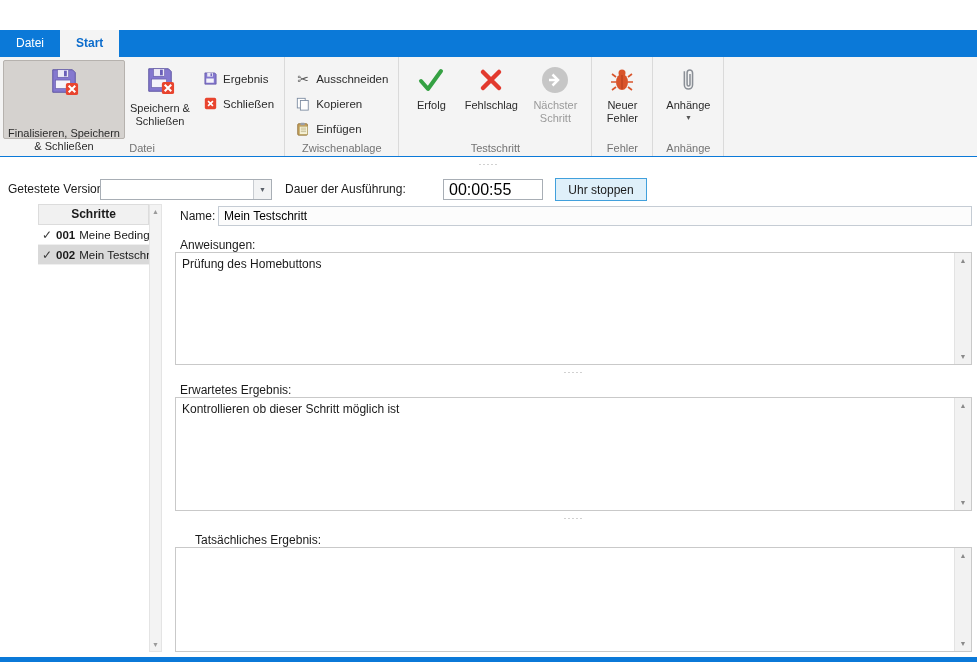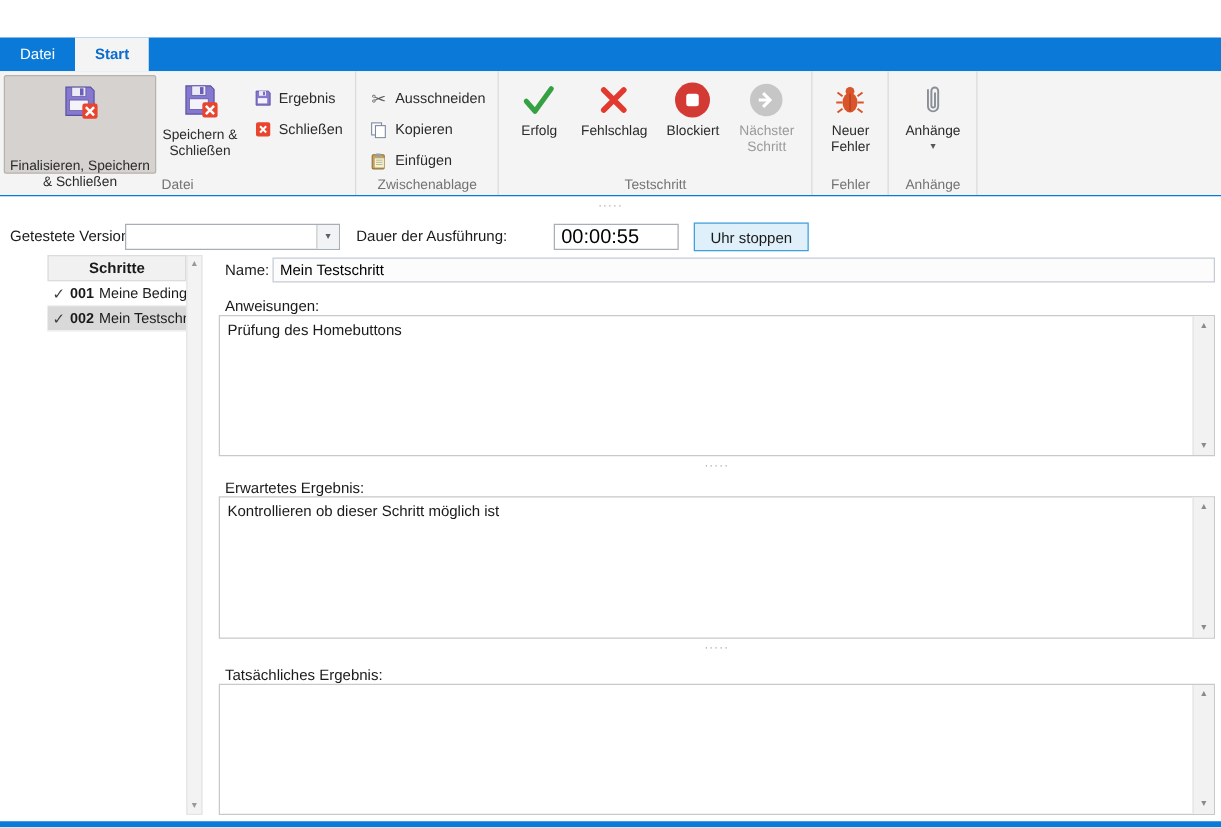--- a/index.html
+++ b/index.html
@@ -187,28 +187,20 @@
           <span class="blabel">Erfolg</span>
         </div>
         <div class="bigbtn" style="width:62px;">
           <span style="height:30px; display:flex; align-items:center;">
             <svg width="26" height="26" viewBox="0 0 26 26">
                 <path d="M5 5l16 16M21 5L5 21" stroke="#e23a2e" stroke-width="4.5" stroke-linecap="round"></path>
               </svg>
           </span>
           <span class="blabel">Fehlschlag</span>
         </div>
-        <div class="bigbtn" style="width:52px;">
-          <span style="height:30px; display:flex; align-items:center;">
-            <span class="circle blocked">
-                <span class="sq"></span>
-              </span>
-          </span>
-          <span class="blabel">Blockiert</span>
-        </div>
         <div class="bigbtn disabled" style="width:54px;">
           <span style="height:30px; display:flex; align-items:center;">
             <svg width="28" height="28" viewBox="0 0 28 28">
               <circle cx="14" cy="14" r="13" fill="#c6c6c6"></circle>
               <path d="M11.5 8.5L17 14l-5.5 5.5" stroke="#ffffff" stroke-width="2.5" fill="none"></path>
               <line x1="8" y1="14" x2="16.5" y2="14" stroke="#ffffff" stroke-width="2.5"></line>
             </svg>
           </span>
           <span class="blabel">Nächster Schritt</span>
         </div>
@@ -303,21 +295,21 @@
     <div class="textbox" style="top:193px; height:114px;">
       <div class="tcontent">Kontrollieren ob dieser Schritt möglich ist</div>
       <div class="tscroll">
         <div class="sarrow up">▲</div>
         <div class="sarrow down">▼</div>
       </div>
     </div>
 
     <div class="splitter" style="top:310px;">·····</div>
 
-    <span class="dlabel" style="left:5px; top:329px;">Tatsächliches Ergebnis:</span>
+    <span class="dlabel" style="left:20px; top:329px;">Tatsächliches Ergebnis:</span>
     <div class="textbox" style="top:343px; bottom:0;">
       <div class="tcontent"></div>
       <div class="tscroll">
         <div class="sarrow up">▲</div>
         <div class="sarrow down">▼</div>
       </div>
     </div>
   </div>
 
   <div class="bottom-bar"></div>

